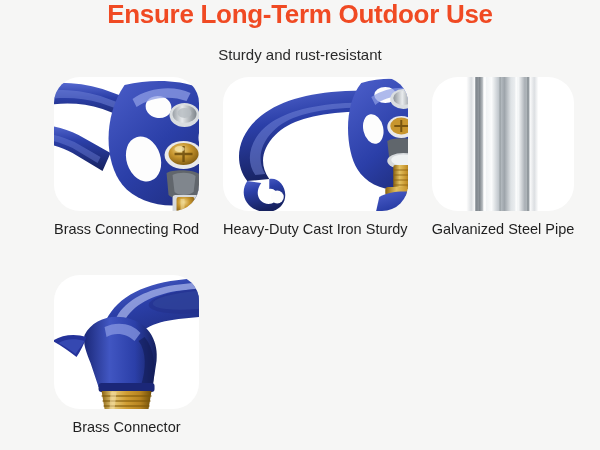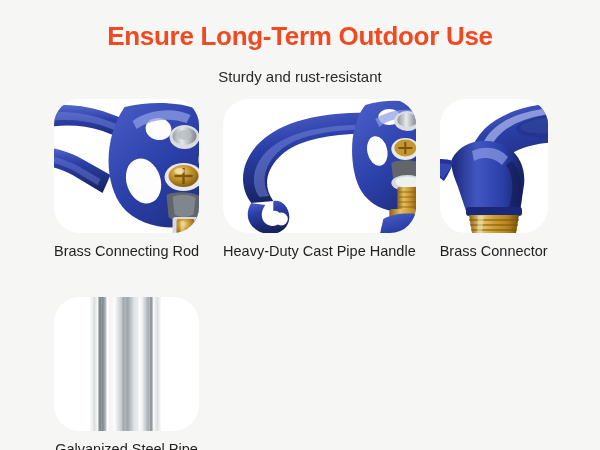--- a/index.html
+++ b/index.html
@@ -15,21 +15,20 @@
   }
   .page {
     position: relative;
     width: 600px;
     height: 450px;
     box-sizing: border-box;
   }
 
   
   .header {
-    padding-top: 22px;
     text-align: center;
   }
   .headline {
     font-size: 26px;
     font-weight: bold;
     color: #f04a23;
     letter-spacing: -0.3px;
     line-height: 1.1;
     margin: 0;
   }
@@ -217,78 +216,21 @@
             <line x1="198" y1="98" x2="219" y2="98"></line>
             <line x1="198" y1="103" x2="219" y2="103"></line>
             <line x1="198" y1="108" x2="219" y2="108"></line>
           </g>
 
           <rect x="190" y="110" width="37" height="9" rx="3" fill="url(#c2brass)"></rect>
 
           <path d="M184 120 C 196 112, 228 112, 240 124 L 244 138 L 180 138 Z" fill="url(#c2body)"></path>
         </svg>
       </div>
-      <div class="card-label">Heavy-Duty Cast Pipe Handle</div>
-    </div>
-
-    <div class="card">
-      <div class="card-media">
-        <svg class="art" viewBox="0 0 240 134" preserveAspectRatio="xMidYMid slice">
-          <defs>
-            <linearGradient id="c3body" x1="0.15" y1="0" x2="0.85" y2="1">
-              <stop offset="0%" stop-color="#5a6dd4"></stop>
-              <stop offset="35%" stop-color="#2b3fa8"></stop>
-              <stop offset="100%" stop-color="#18236a"></stop>
-            </linearGradient>
-            <linearGradient id="c3neck" x1="0" y1="0" x2="1" y2="0">
-              <stop offset="0%" stop-color="#1b2878"></stop>
-              <stop offset="35%" stop-color="#4156c2"></stop>
-              <stop offset="70%" stop-color="#2b3fa8"></stop>
-              <stop offset="100%" stop-color="#15205c"></stop>
-            </linearGradient>
-            <linearGradient id="c3brass" x1="0" y1="0" x2="1" y2="0">
-              <stop offset="0%" stop-color="#8a6210"></stop>
-              <stop offset="22%" stop-color="#e8cb78"></stop>
-              <stop offset="50%" stop-color="#cf9d33"></stop>
-              <stop offset="78%" stop-color="#b5821f"></stop>
-              <stop offset="100%" stop-color="#6f4e08"></stop>
-            </linearGradient>
-          </defs>
-
-          <path d="M96 54 C 104 28, 128 12, 164 6 L 246 -4 L 250 36 L 172 44
-                   C 146 47, 130 56, 124 70 Z" fill="url(#c3body)"></path>
-
-          <path d="M110 42 C 120 24, 142 14, 168 10 L 240 2 L 240 8 L 170 16
-                   C 146 20, 126 30, 118 46 Z" fill="#a8b4ea" opacity="0.75"></path>
-
-          <ellipse cx="190" cy="26" rx="48" ry="12" transform="rotate(-5 190 26)" fill="#23318c" opacity="0.65"></ellipse>
-          <ellipse cx="190" cy="25" rx="44" ry="9" transform="rotate(-5 190 25)" fill="#35499f" opacity="0.55"></ellipse>
-
-          <path d="M78 60 C 86 44, 106 38, 124 44 C 144 50, 152 68, 150 86
-                   L 146 112 L 92 112 L 84 88 C 80 78, 76 68, 78 60 Z" fill="url(#c3neck)"></path>
-
-          <path d="M80 62 C 68 58, 54 60, 46 66 C 54 70, 62 76, 70 82 C 74 76, 78 68, 80 62 Z" fill="#24329a"></path>
-          <path d="M78 66 C 68 63, 58 64, 52 68 C 58 71, 64 75, 69 79 C 72 74, 76 70, 78 66 Z" fill="#3d51bb" opacity="0.7"></path>
-
-          <path d="M98 52 C 110 46, 126 48, 134 58 L 128 66 C 120 58, 108 57, 100 62 Z" fill="#8d9ce4" opacity="0.7"></path>
-
-          <path d="M138 62 C 148 74, 150 94, 146 112 L 134 112 C 140 94, 140 76, 132 66 Z" fill="#101a50" opacity="0.55"></path>
-
-          <rect x="92" y="108" width="56" height="9" rx="3" fill="#1b2778"></rect>
-
-          <path d="M95 116 L 145 116 L 142 134 L 98 134 Z" fill="url(#c3brass)"></path>
-          <g stroke="#7d5709" stroke-width="1.5" opacity="0.7">
-            <line x1="95" y1="121" x2="145" y2="121"></line>
-            <line x1="96" y1="126" x2="144" y2="126"></line>
-            <line x1="97" y1="131" x2="143" y2="131"></line>
-          </g>
-          <path d="M104 117 L 110 117 L 108 134 L 103 134 Z" fill="#f2dda4" opacity="0.55"></path>
-        </svg>
-      </div>
-      <div class="card-label">Brass Connector</div>
+      <div class="card-label">Heavy-Duty Cast Iron Sturdy</div>
     </div>
 
     <div class="card">
       <div class="card-media">
         <svg class="art" viewBox="0 0 240 134" preserveAspectRatio="xMidYMid slice">
           <defs>
             <linearGradient id="c4pipe" x1="0" y1="0" x2="1" y2="0">
               <stop offset="0%" stop-color="#b9bfc4"></stop>
               <stop offset="8%" stop-color="#7f868c"></stop>
               <stop offset="18%" stop-color="#eef1f3"></stop>
@@ -316,14 +258,71 @@
           <rect x="116" y="-2" width="1.6" height="138" fill="#8d9398" opacity="0.55"></rect>
           <rect x="132" y="-2" width="2" height="138" fill="#ffffff" opacity="0.75"></rect>
 
           <rect x="92" y="-2" width="2.4" height="138" fill="#7d848a" opacity="0.85"></rect>
           <rect x="143.5" y="-2" width="2.5" height="138" fill="#878e94" opacity="0.8"></rect>
         </svg>
       </div>
       <div class="card-label">Galvanized Steel Pipe</div>
     </div>
 
+    <div class="card">
+      <div class="card-media">
+        <svg class="art" viewBox="0 0 240 134" preserveAspectRatio="xMidYMid slice">
+          <defs>
+            <linearGradient id="c3body" x1="0.15" y1="0" x2="0.85" y2="1">
+              <stop offset="0%" stop-color="#5a6dd4"></stop>
+              <stop offset="35%" stop-color="#2b3fa8"></stop>
+              <stop offset="100%" stop-color="#18236a"></stop>
+            </linearGradient>
+            <linearGradient id="c3neck" x1="0" y1="0" x2="1" y2="0">
+              <stop offset="0%" stop-color="#1b2878"></stop>
+              <stop offset="35%" stop-color="#4156c2"></stop>
+              <stop offset="70%" stop-color="#2b3fa8"></stop>
+              <stop offset="100%" stop-color="#15205c"></stop>
+            </linearGradient>
+            <linearGradient id="c3brass" x1="0" y1="0" x2="1" y2="0">
+              <stop offset="0%" stop-color="#8a6210"></stop>
+              <stop offset="22%" stop-color="#e8cb78"></stop>
+              <stop offset="50%" stop-color="#cf9d33"></stop>
+              <stop offset="78%" stop-color="#b5821f"></stop>
+              <stop offset="100%" stop-color="#6f4e08"></stop>
+            </linearGradient>
+          </defs>
+
+          <path d="M96 54 C 104 28, 128 12, 164 6 L 246 -4 L 250 36 L 172 44
+                   C 146 47, 130 56, 124 70 Z" fill="url(#c3body)"></path>
+
+          <path d="M110 42 C 120 24, 142 14, 168 10 L 240 2 L 240 8 L 170 16
+                   C 146 20, 126 30, 118 46 Z" fill="#a8b4ea" opacity="0.75"></path>
+
+          <ellipse cx="190" cy="26" rx="48" ry="12" transform="rotate(-5 190 26)" fill="#23318c" opacity="0.65"></ellipse>
+          <ellipse cx="190" cy="25" rx="44" ry="9" transform="rotate(-5 190 25)" fill="#35499f" opacity="0.55"></ellipse>
+
+          <path d="M78 60 C 86 44, 106 38, 124 44 C 144 50, 152 68, 150 86
+                   L 146 112 L 92 112 L 84 88 C 80 78, 76 68, 78 60 Z" fill="url(#c3neck)"></path>
+
+          <path d="M80 62 C 68 58, 54 60, 46 66 C 54 70, 62 76, 70 82 C 74 76, 78 68, 80 62 Z" fill="#24329a"></path>
+          <path d="M78 66 C 68 63, 58 64, 52 68 C 58 71, 64 75, 69 79 C 72 74, 76 70, 78 66 Z" fill="#3d51bb" opacity="0.7"></path>
+
+          <path d="M98 52 C 110 46, 126 48, 134 58 L 128 66 C 120 58, 108 57, 100 62 Z" fill="#8d9ce4" opacity="0.7"></path>
+
+          <path d="M138 62 C 148 74, 150 94, 146 112 L 134 112 C 140 94, 140 76, 132 66 Z" fill="#101a50" opacity="0.55"></path>
+
+          <rect x="92" y="108" width="56" height="9" rx="3" fill="#1b2778"></rect>
+
+          <path d="M95 116 L 145 116 L 142 134 L 98 134 Z" fill="url(#c3brass)"></path>
+          <g stroke="#7d5709" stroke-width="1.5" opacity="0.7">
+            <line x1="95" y1="121" x2="145" y2="121"></line>
+            <line x1="96" y1="126" x2="144" y2="126"></line>
+            <line x1="97" y1="131" x2="143" y2="131"></line>
+          </g>
+          <path d="M104 117 L 110 117 L 108 134 L 103 134 Z" fill="#f2dda4" opacity="0.55"></path>
+        </svg>
+      </div>
+      <div class="card-label">Brass Connector</div>
+    </div>
+
   </div>
 </div>
 
 </body></html>

